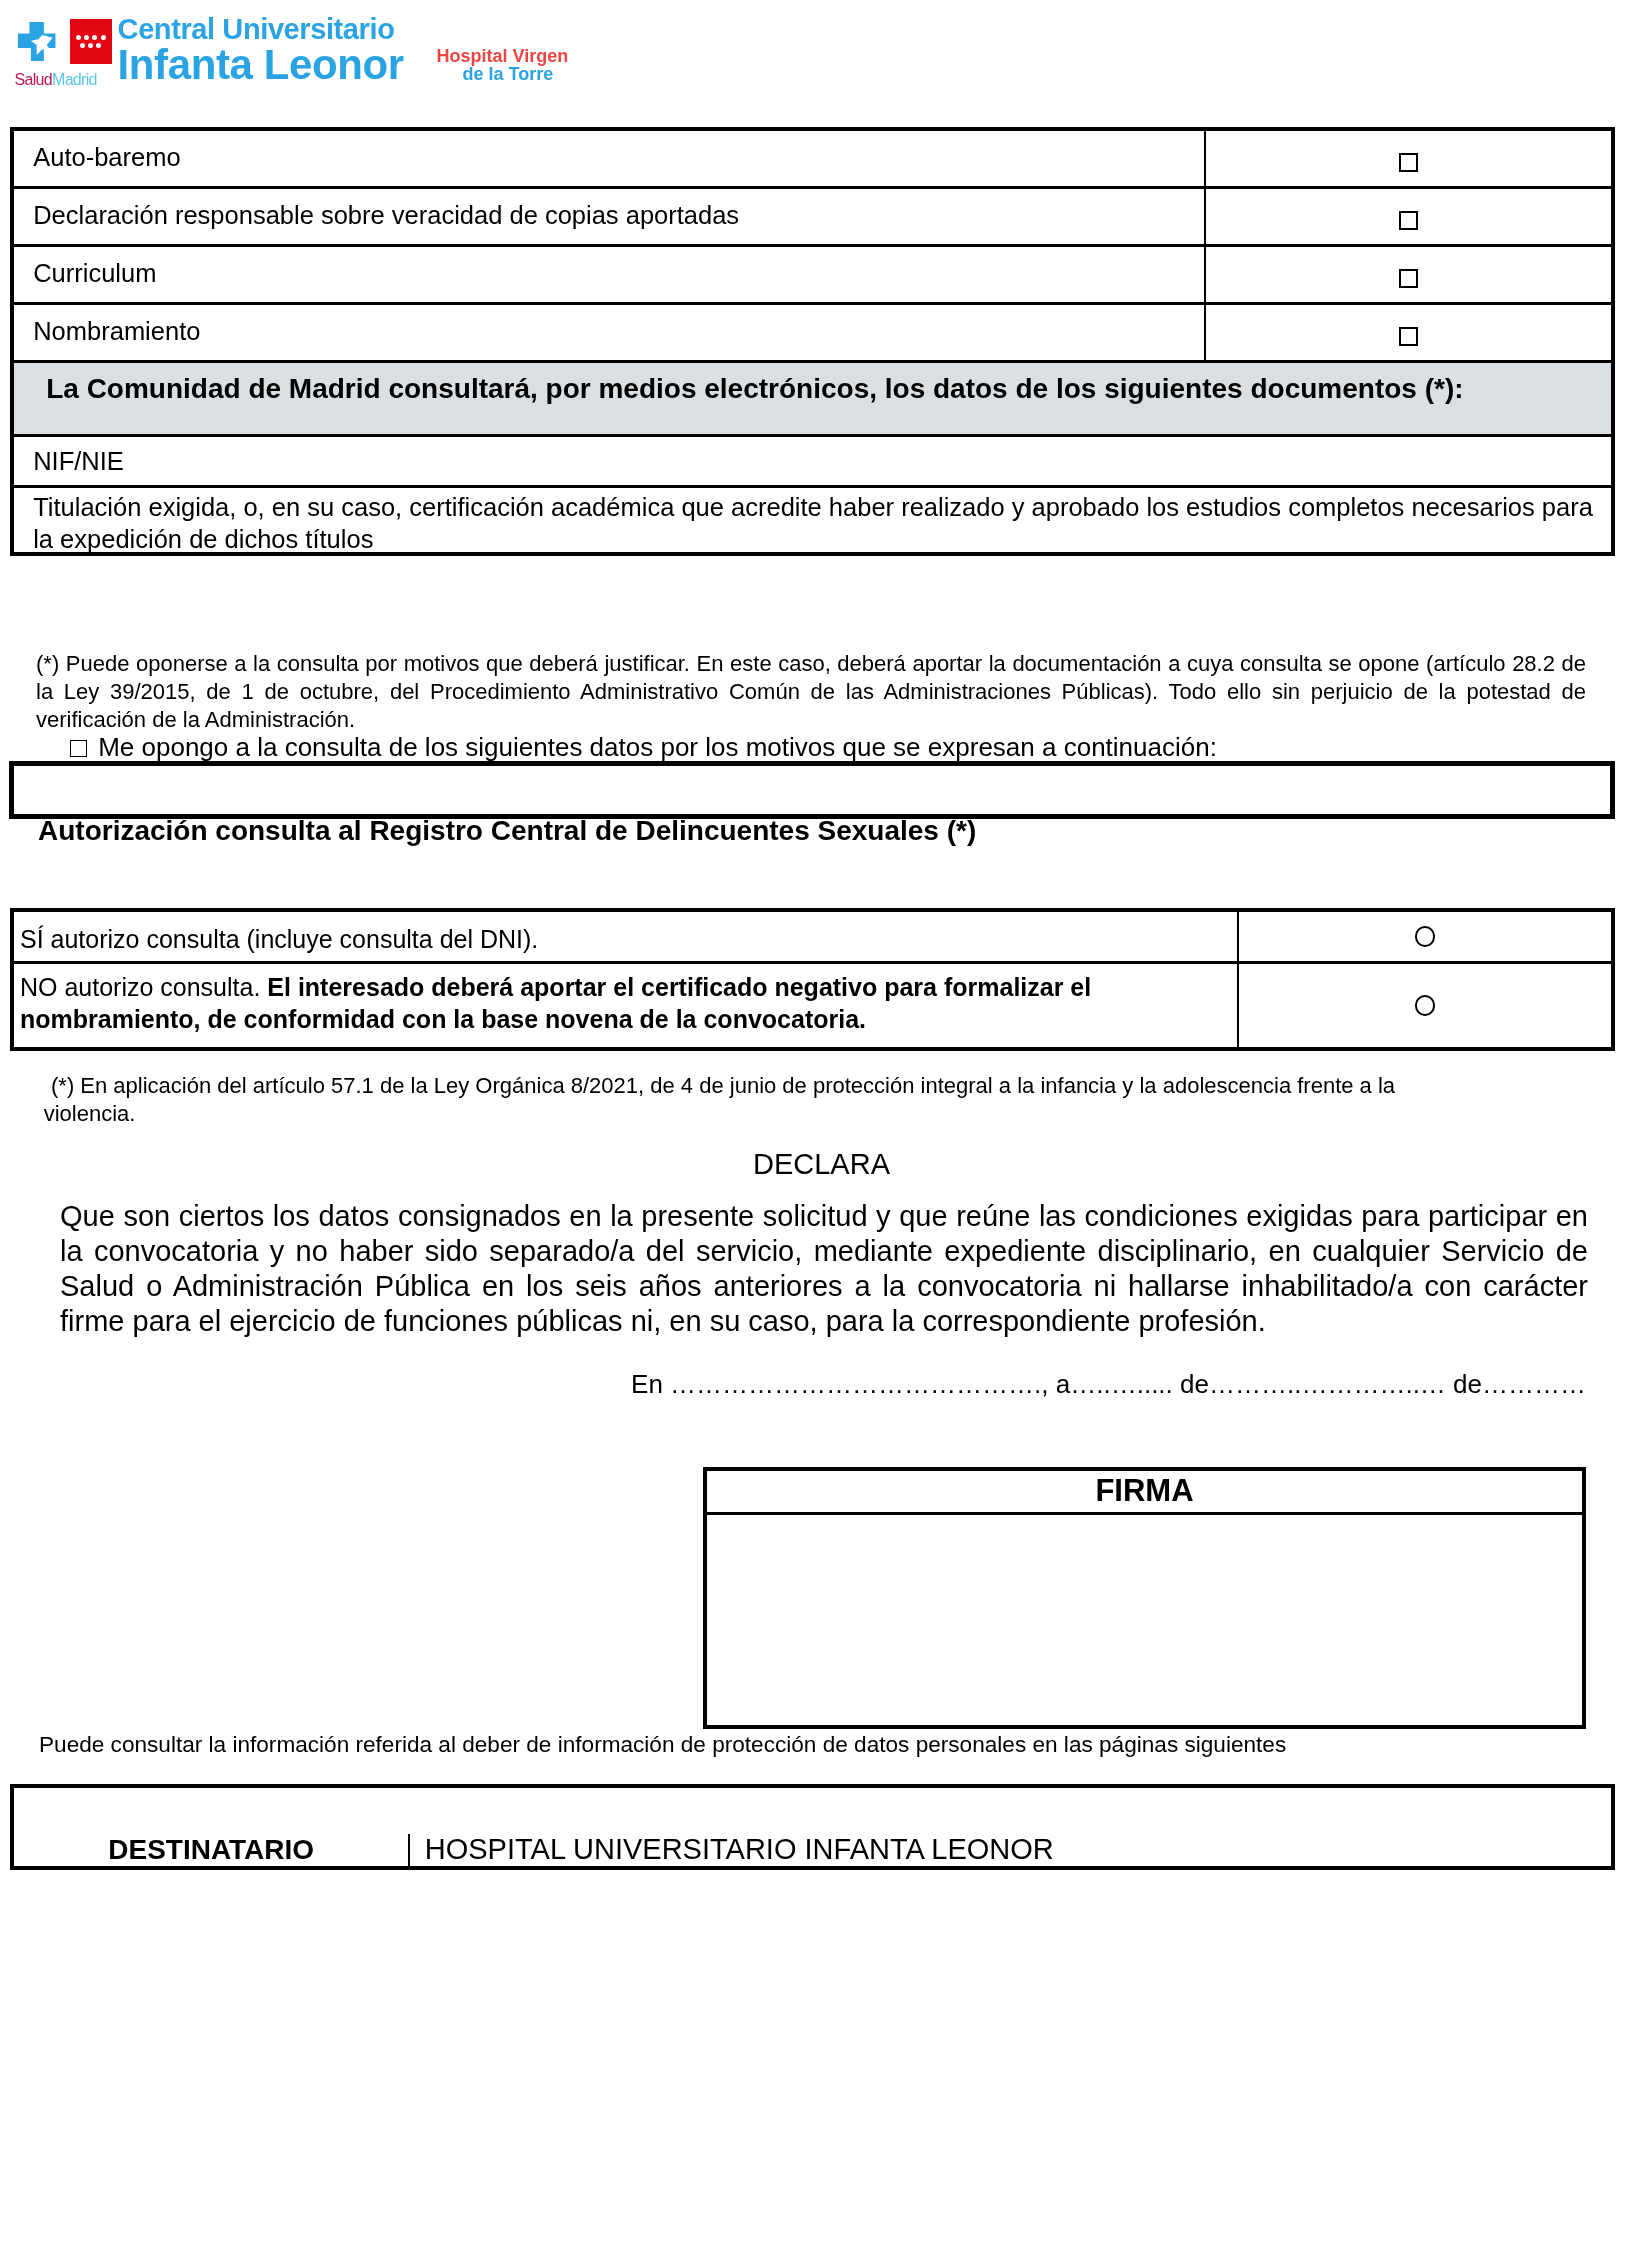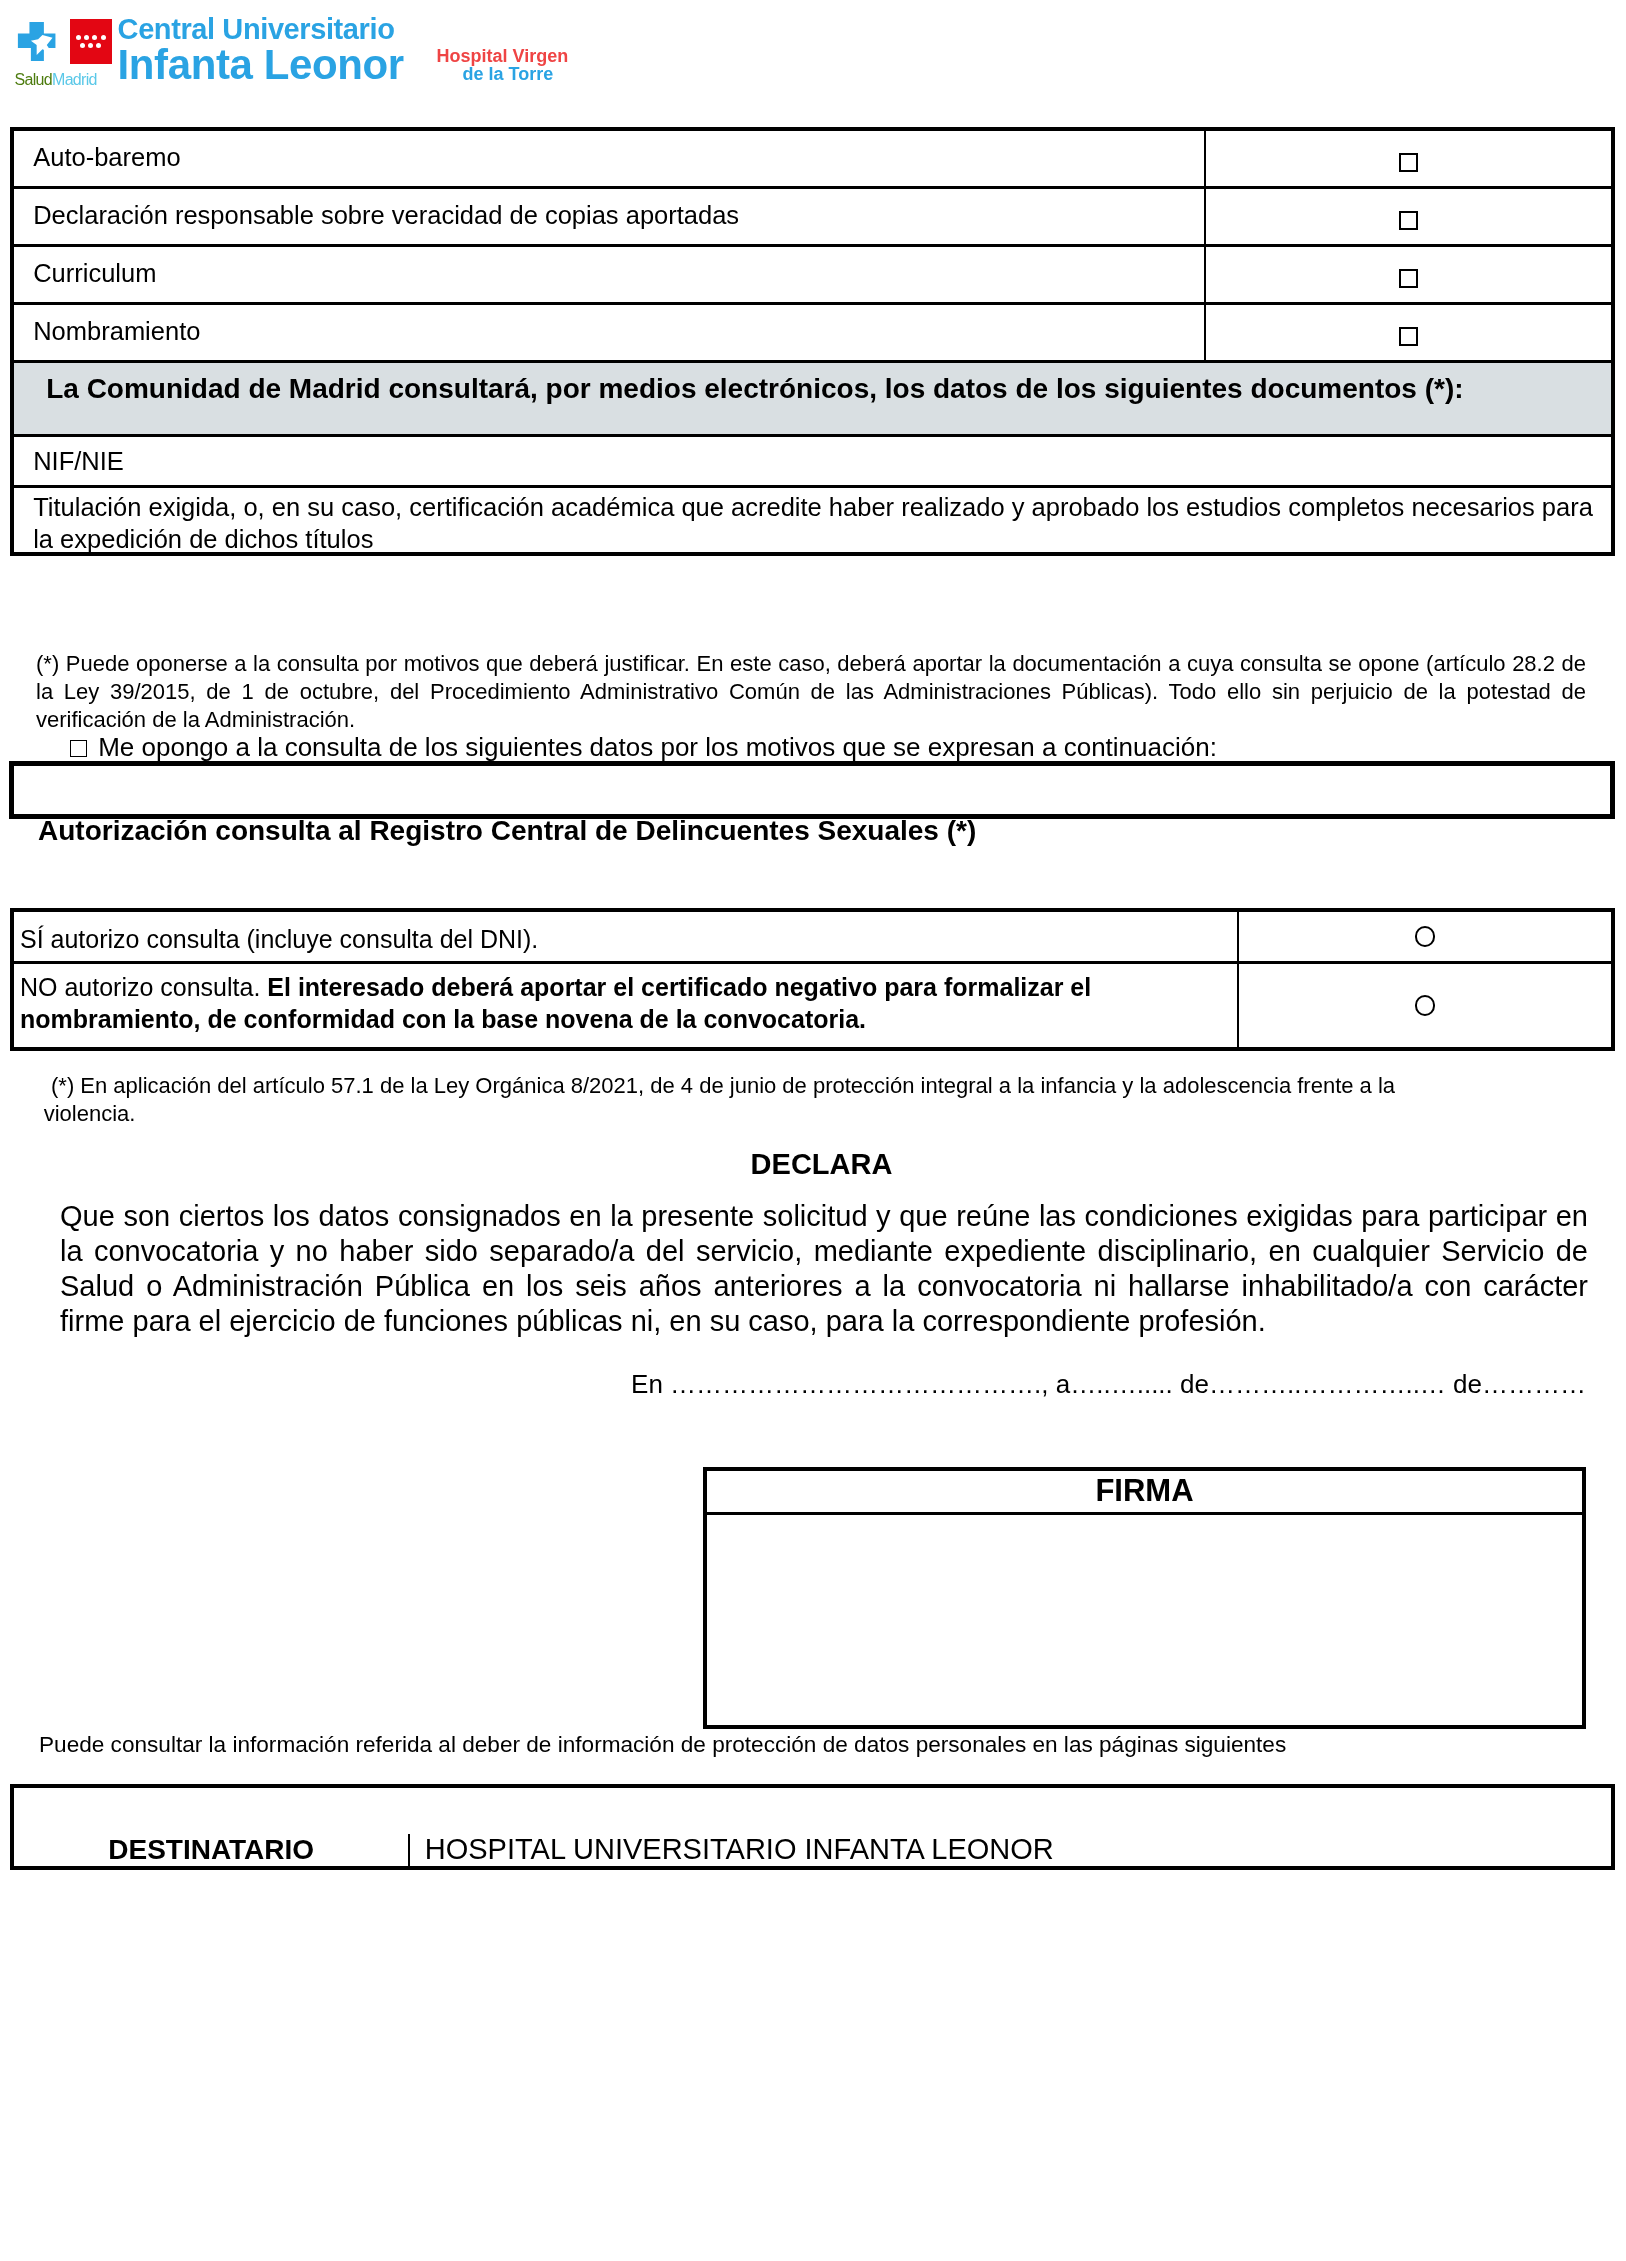--- a/index.html
+++ b/index.html
@@ -6,21 +6,21 @@
   body { width:1627px; height:2261px; position:relative; overflow:hidden;
          font-family:"Liberation Sans", sans-serif; color:#000; }
   .abs { position:absolute; }
 
   
   #logo { left:14.6px; top:13px; width:582px; height:80px; }
   .logo-cross { left:0; top:5.8px; width:52px; height:52px; }
   .logo-flag { left:55px; top:5.8px; width:42px; height:45px; background:#e30613; }
   .logo-flag .star { position:absolute; width:5.1px; height:5.1px; background:#fff; border-radius:50%; }
   .logo-salud { left:0; top:58px; font-size:16px; letter-spacing:-0.7px; }
-  .logo-salud .s1 { color:#4d7c0f; }
+  .logo-salud .s1 { color:#be185d; }
   .logo-salud .s2 { color:#5ac8e8; }
   .logo-l1 { left:103px; top:0px; font-size:29px; font-weight:bold; color:#2aa3e3; letter-spacing:-0.4px; }
   .logo-l2 { left:103px; top:28px; font-size:42px; font-weight:bold; color:#2aa3e3; letter-spacing:-0.4px; }
   .logo-r1 { left:422px; top:33px; font-size:18px; font-weight:bold; color:#ef4444; }
   .logo-r2 { left:448px; top:51px; font-size:18px; font-weight:bold; color:#2aa3e3; }
 
   
   #docs { left:10.2px; top:127px; width:1605px; border:4.4px solid #000; box-sizing:border-box; }
   .drow { display:flex; border-bottom:3.6px solid #000; height:58px; box-sizing:border-box; }
   .drow .lbl { flex:0 0 1192px; border-right:2.2px solid #000; box-sizing:border-box;
@@ -47,21 +47,21 @@
   .radio { width:20.4px; height:20.4px; border:2.2px solid #000; border-radius:50%; box-sizing:border-box; }
   .arow1 { height:52px; border-bottom:3.6px solid #000; }
   .arow1 .lbl { padding-top:13px; }
   .arow2 { height:83px; }
   .arow2 .lbl { line-height:32px; padding-top:7.3px; }
   .bold { font-weight:bold; }
 
   .note2 { left:51px; top:1072px; width:1513px; font-size:22px; line-height:28px; }
   .note2 .l2 { margin-left:-7.3px; display:block; }
 
-  .declara { left:0; width:1627px; top:1148px; text-align:center; font-size:29px; font-weight:bold; }
+  .declara { left:0; width:1627px; top:1148px; text-align:center; font-size:29px; font-weight:normal; }
   .declara span { margin-left:16px; }
   .para { left:60px; top:1199px; width:1528px; font-size:29px; line-height:35px; text-align:justify; }
 
   .place-date { right:41px; top:1369px; font-size:26px; }
 
   #firma { left:703px; top:1467px; width:883px; height:262px; border:4.4px solid #000; box-sizing:border-box; }
   #firma .fh { height:44px; border-bottom:3.6px solid #000; box-sizing:border-box; text-align:center;
                font-size:31px; font-weight:bold; line-height:39px; }
 
   .priv { left:39px; top:1732px; font-size:22.6px; }

